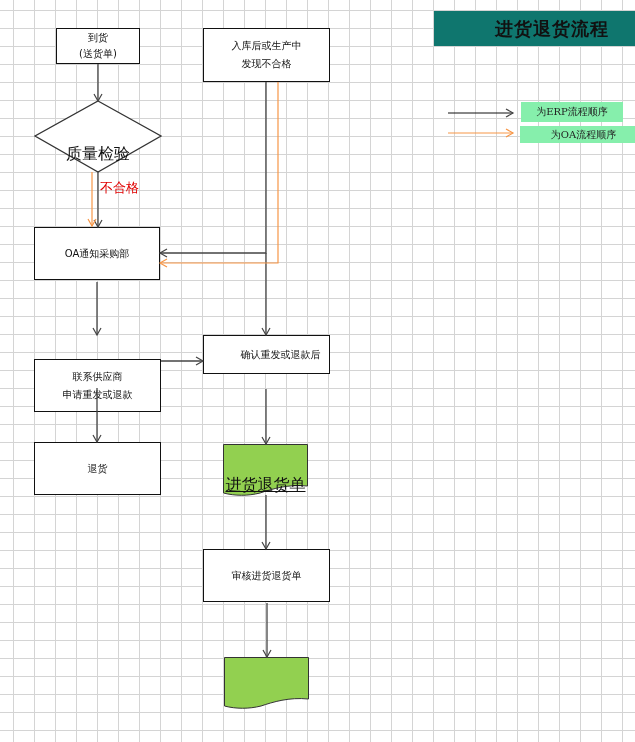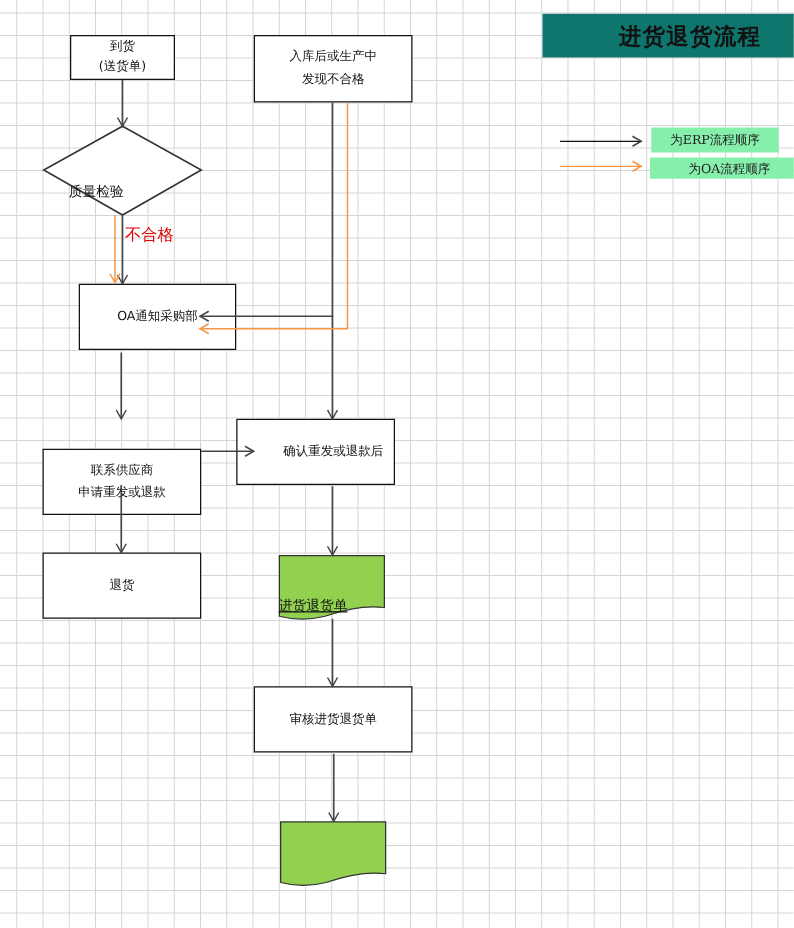--- a/index.html
+++ b/index.html
@@ -16,21 +16,21 @@
     .title-cell {
       position: absolute; left: 434px; top: 11px; width: 201px; height: 35px; background: #0f766e;
       display: flex; align-items: center; justify-content: flex-end; padding-right: 26px; box-sizing: border-box;
     }
     .title-text { font-family: "DejaVu Serif", serif; font-weight: bold; font-size: 18px; color: #111; letter-spacing: 1px; }
     .node {
       position: absolute; box-sizing: border-box; border: 1.5px solid #111; background: #ffffff;
       display: flex; align-items: center; justify-content: center; text-align: center;
       font-size: 10px; line-height: 18px; color: #111; white-space: pre-line;
     }
-    .label { position: absolute; font-size: 11px; color: #111; text-align: left; white-space: pre-line; line-height: 18px; }
+    .label { position: absolute; font-size: 16px; color: #111; text-align: center; white-space: pre-line; line-height: 18px; }
     .red-label { position: absolute; font-size: 13px; color: #e00000; }
     .legend-box {
       position: absolute; background: #86efac; font-family: "DejaVu Serif", serif; font-size: 10px; color: #222;
       display: flex; align-items: center; justify-content: center;
     }
     svg.overlay { position: absolute; left: 0; top: 0; width: 635px; height: 742px; pointer-events: none; }
     svg.overlay * { pointer-events: auto; }
   </style>
 </head>
 <body>
@@ -50,28 +50,28 @@
   </div>
 
   <div class="node" style="left:56px; top:28px; width:84px; height:36px; line-height:16px;">
     <span>到货
 (送货单)</span>
   </div>
   <div class="node" style="left:203px; top:28px; width:127px; height:54px;">
     <span>入库后或生产中
 发现不合格</span>
   </div>
-  <div class="node" style="left:34px; top:227px; width:126px; height:53px;margin-left:29px;">
+  <div class="node" style="left:34px; top:227px; width:126px; height:53px;">
     <span>OA通知采购部</span>
   </div>
   <div class="node" style="left:34px; top:335px; width:127px; height:53px;margin-top:24px;">
     <span>联系供应商
 申请重发或退款</span>
   </div>
-  <div class="node" style="left:189px; top:335px; width:127px; height:53px;padding-left:28px;">
+  <div class="node" style="left:203px; top:335px; width:127px; height:39px;padding-left:28px;">
     <span>确认重发或退款后</span>
   </div>
   <div class="node" style="left:34px; top:442px; width:127px; height:53px;">
     <span>退货</span>
   </div>
   <div class="node" style="left:203px; top:549px; width:127px; height:53px;">
     <span>审核进货退货单</span>
   </div>
 
   <svg class="overlay" viewBox="0 0 635 742">

